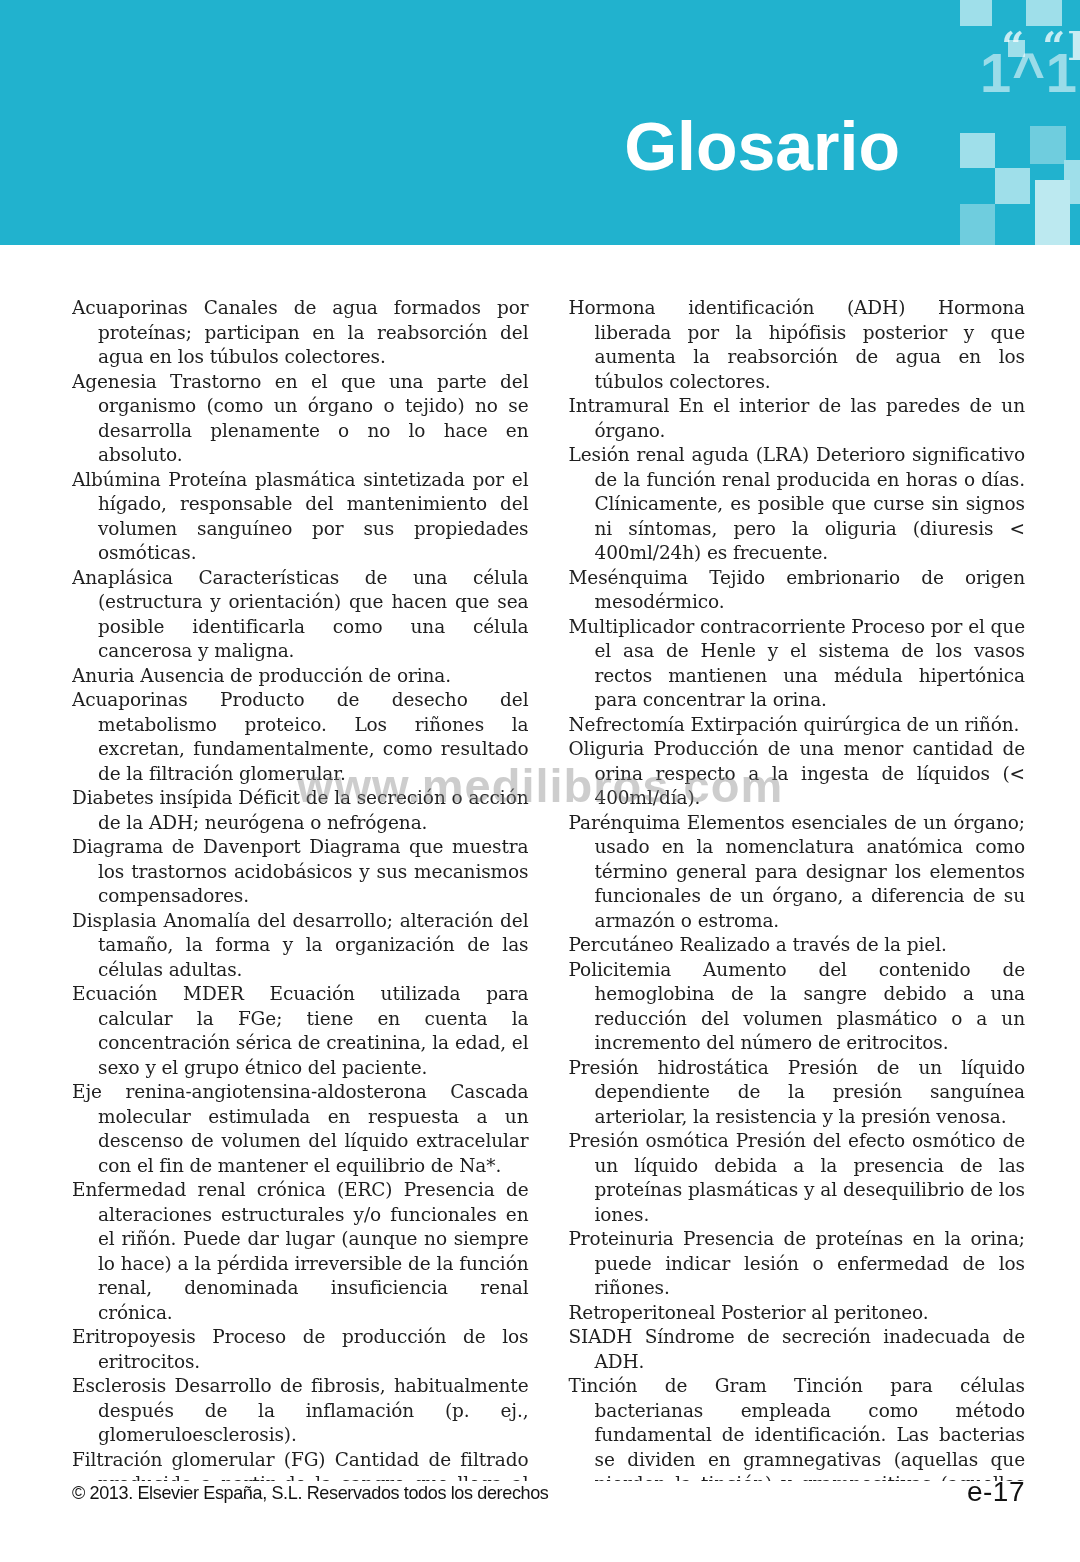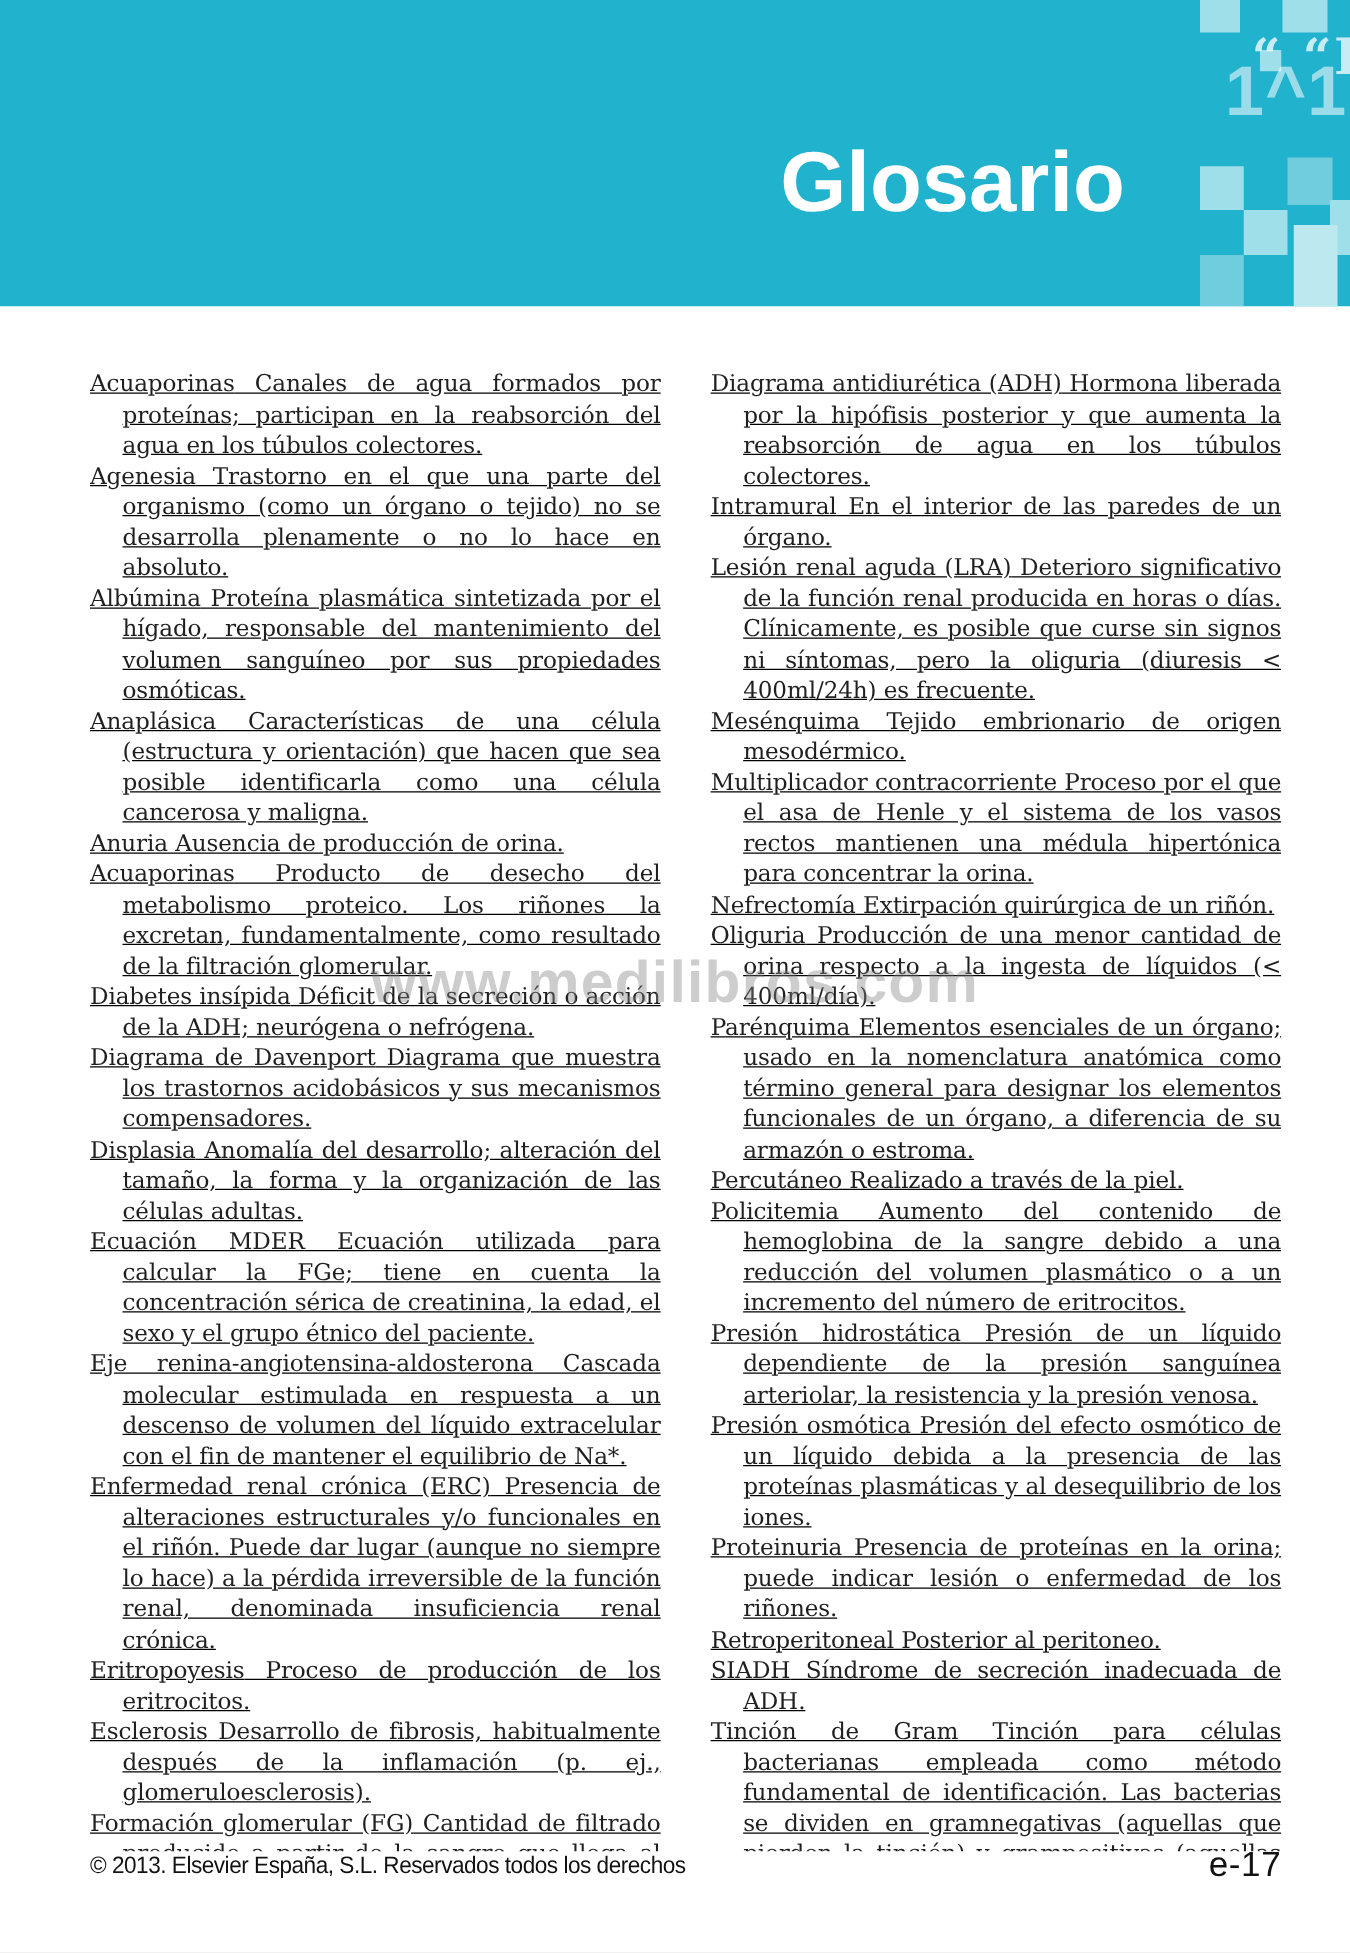--- a/index.html
+++ b/index.html
@@ -39,21 +39,20 @@
     font-size:56px;font-weight:700;color:rgba(255,255,255,0.55);
     letter-spacing:1px;
   }
 
   
   .content{
     position:absolute;left:72px;top:296px;
     width:953px;height:1185px;
     display:flex;column-gap:40px;
     overflow:hidden;
-    text-decoration:underline;
   }
   .col{flex:1 1 0;min-width:0;}
   .entry{
     margin:0;
     padding-left:26px;text-indent:-26px;
     font-size:18.5px;line-height:24.5px;
     letter-spacing:-0.1px;
     color:#1f1f1f;
     text-align:justify;
   }
@@ -117,24 +116,24 @@
         <p class="entry"><span class="term">Anuria</span> Ausencia de producción de orina.</p>
         <p class="entry"><span class="term">Acuaporinas</span> Producto de desecho del metabolismo proteico. Los riñones la excretan, fundamentalmente, como resultado de la filtración glomerular.</p>
         <p class="entry"><span class="term">Diabetes insípida</span> Déficit de la secreción o acción de la ADH; neurógena o nefrógena.</p>
         <p class="entry"><span class="term">Diagrama de Davenport</span> Diagrama que muestra los trastornos acidobásicos y sus mecanismos compensadores.</p>
         <p class="entry"><span class="term">Displasia</span> Anomalía del desarrollo; alteración del tamaño, la forma y la organización de las células adultas.</p>
         <p class="entry"><span class="term">Ecuación MDER</span> Ecuación utilizada para calcular la FGe; tiene en cuenta la concentración sérica de creatinina, la edad, el sexo y el grupo étnico del paciente.</p>
         <p class="entry"><span class="term">Eje renina-angiotensina-aldosterona</span> Cascada molecular estimulada en respuesta a un descenso de volumen del líquido extracelular con el fin de mantener el equilibrio de Na*.</p>
         <p class="entry"><span class="term">Enfermedad renal crónica (ERC)</span> Presencia de alteraciones estructurales y/o funcionales en el riñón. Puede dar lugar (aunque no siempre lo hace) a la pérdida irreversible de la función renal, denominada insuficiencia renal crónica.</p>
         <p class="entry"><span class="term">Eritropoyesis</span> Proceso de producción de los eritrocitos.</p>
         <p class="entry"><span class="term">Esclerosis</span> Desarrollo de fibrosis, habitualmente después de la inflamación (p. ej., glomeruloesclerosis).</p>
-        <p class="entry"><span class="term">Formación glomerular (FG)</span> Cantidad de filtrado producido a partir de la sangre que llega al glomérulo por unidad de tiempo.</p>
+        <p class="entry"><span class="term">Filtración glomerular (FG)</span> Cantidad de filtrado producido a partir de la sangre que llega al glomérulo por unidad de tiempo.</p>
       </section>
     <section class="col">
-        <p class="entry"><span class="term">Diagrama antidiurética (ADH)</span> Hormona liberada por la hipófisis posterior y que aumenta la reabsorción de agua en los túbulos colectores.</p>
+        <p class="entry"><span class="term">Hormona identificación (ADH)</span> Hormona liberada por la hipófisis posterior y que aumenta la reabsorción de agua en los túbulos colectores.</p>
         <p class="entry"><span class="term">Intramural</span> En el interior de las paredes de un órgano.</p>
         <p class="entry"><span class="term">Lesión renal aguda (LRA)</span> Deterioro significativo de la función renal producida en horas o días. Clínicamente, es posible que curse sin signos ni síntomas, pero la oliguria (diuresis &lt; 400ml/24h) es frecuente.</p>
         <p class="entry"><span class="term">Mesénquima</span> Tejido embrionario de origen mesodérmico.</p>
         <p class="entry"><span class="term">Multiplicador contracorriente</span> Proceso por el que el asa de Henle y el sistema de los vasos rectos mantienen una médula hipertónica para concentrar la orina.</p>
         <p class="entry"><span class="term">Nefrectomía</span> Extirpación quirúrgica de un riñón.</p>
         <p class="entry"><span class="term">Oliguria</span> Producción de una menor cantidad de orina respecto a la ingesta de líquidos (&lt; 400ml/día).</p>
         <p class="entry"><span class="term">Parénquima</span> Elementos esenciales de un órgano; usado en la nomenclatura anatómica como término general para designar los elementos funcionales de un órgano, a diferencia de su armazón o estroma.</p>
         <p class="entry"><span class="term">Percutáneo</span> Realizado a través de la piel.</p>
         <p class="entry"><span class="term">Policitemia</span> Aumento del contenido de hemoglobina de la sangre debido a una reducción del volumen plasmático o a un incremento del número de eritrocitos.</p>
         <p class="entry"><span class="term">Presión hidrostática</span> Presión de un líquido dependiente de la presión sanguínea arteriolar, la resistencia y la presión venosa.</p>

